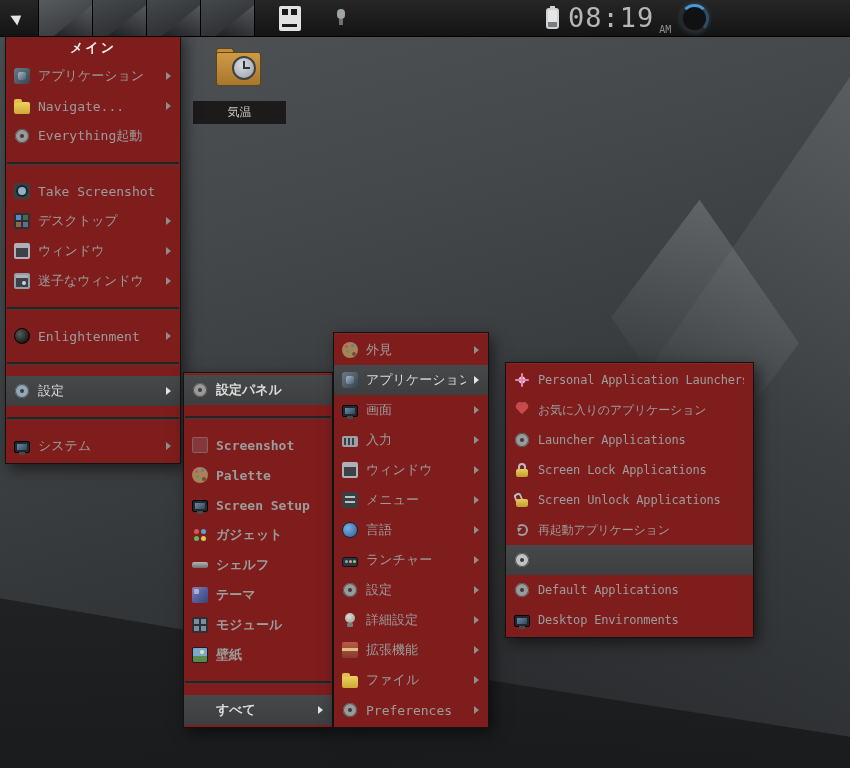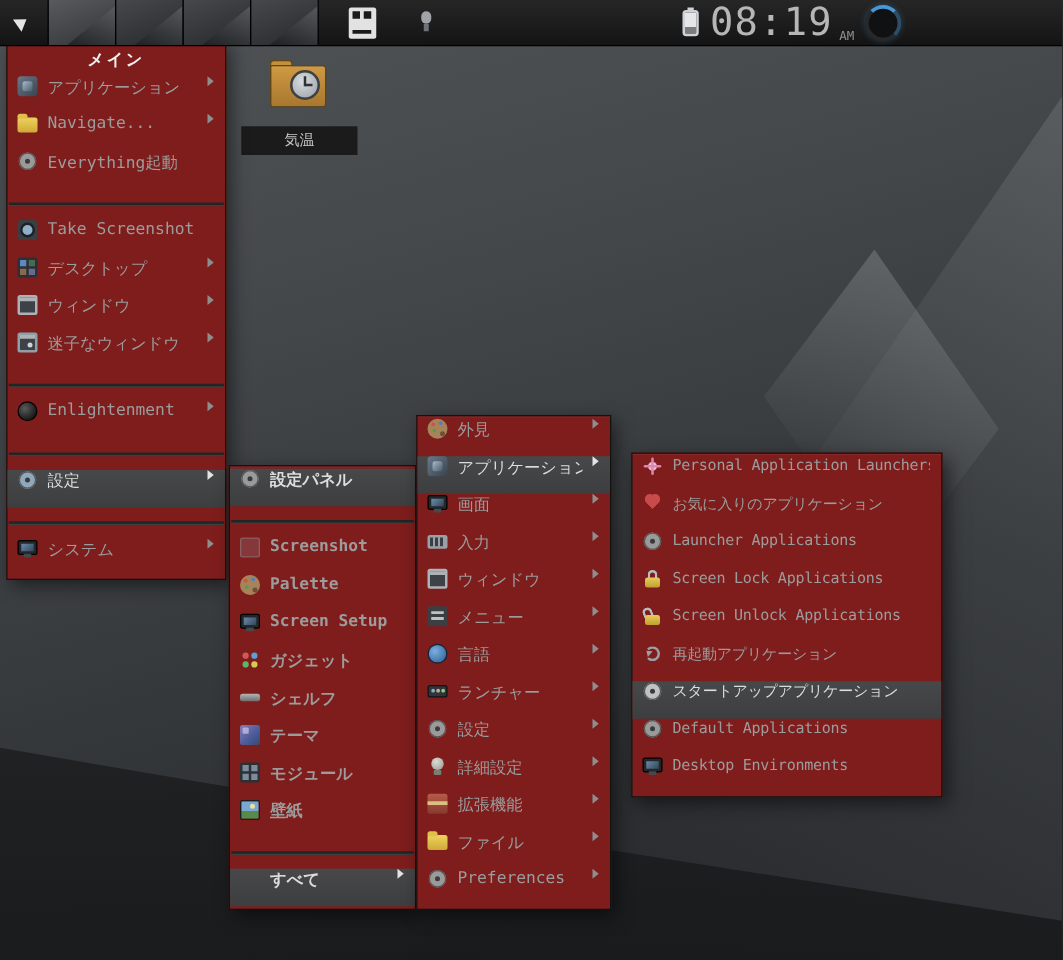--- a/index.html
+++ b/index.html
@@ -35,21 +35,21 @@
   .tray-kb::before{content:"";position:absolute;left:3px;top:3px;width:6px;height:6px;background:#1a1a1a;
     box-shadow:9px 0 0 #1a1a1a;}
   .tray-kb::after{content:"";position:absolute;left:3px;bottom:4px;width:15px;height:3px;background:#1a1a1a;}
   .tray-mic{width:12px;height:18px;position:relative;margin-left:34px;}
   .tray-mic::before{content:"";position:absolute;left:2px;top:0;width:8px;height:10px;border-radius:4px;background:#a0a4a8;}
   .tray-mic::after{content:"";position:absolute;left:4px;top:10px;width:4px;height:6px;background:#6e7276;}
   .clock-cluster{position:absolute;left:546px;top:0;height:36px;display:flex;align-items:center;gap:9px;}
   .battery{width:13px;height:21px;border:2px solid #cfd3d7;border-radius:3px;position:relative;box-sizing:border-box;
     background:linear-gradient(#e6e6e6 0 68%,#7c7c7c 68%);}
   .battery::before{content:"";position:absolute;left:2px;top:-4px;width:5px;height:2px;background:#cfd3d7;}
-  .clock-time{font-size:31px;color:#b6b6b6;letter-spacing:1px;line-height:36px;}
+  .clock-time{font-size:27px;color:#b6b6b6;letter-spacing:1px;line-height:36px;}
   .clock-ampm{font-size:10px;color:#8f8f8f;align-self:flex-start;margin:24px 0 0 -4px;}
   .spinner{width:29px;height:29px;border-radius:50%;background:#101112;box-sizing:border-box;
     border:3px solid #26282a;border-top-color:#4898d8;border-right-color:#2e4e68;
     box-shadow:0 0 5px rgba(80,160,220,.3);}
 
   
   .desk-folder{position:absolute;left:216px;top:48px;width:45px;height:38px;z-index:2;cursor:default;}
   .folder-tab{position:absolute;left:0;top:0;width:18px;height:7px;background:#c28f3c;
     border:1px solid #5e451a;border-bottom:none;border-radius:3px 3px 0 0;box-sizing:border-box;}
   .folder-body{position:absolute;left:0;right:0;top:4px;bottom:0;background:linear-gradient(#d09a44,#a8772e);
@@ -64,21 +64,21 @@
 
   
   .menu{position:absolute;background:#7f1d1d;border:1px solid #121212;padding:2px 0;box-sizing:border-box;
     box-shadow:inset 0 1px 0 rgba(255,255,255,.05),4px 5px 14px rgba(0,0,0,.55);}
   #menu-main{left:5px;top:32px;width:176px;z-index:11;}
   #menu-settings{left:183px;top:372px;width:150px;z-index:12;font-weight:bold;}
   #menu-all{left:333px;top:332px;width:156px;z-index:13;}
   #menu-apps{left:505px;top:362px;width:249px;z-index:14;}
   .menu-title{height:26px;display:flex;align-items:center;justify-content:center;color:#f2f2f2;
     font-weight:bold;font-size:13px;letter-spacing:2px;}
-  .mi{height:30px;display:flex;align-items:flex-start;padding:0 9px 0 8px;gap:8px;color:#9c9c9c;font-size:13px;}
+  .mi{height:30px;display:flex;align-items:center;padding:0 9px 0 8px;gap:8px;color:#9c9c9c;font-size:13px;}
   #menu-apps .mi{font-size:12px;letter-spacing:-.2px;}
   .mi .lbl{flex:1;white-space:nowrap;overflow:hidden;}
   .mi.sel{background:linear-gradient(#464849,#3c3e3f);color:#dcdcdc;}
   .arr{width:0;height:0;border-left:5px solid #8e8e8e;border-top:4px solid transparent;border-bottom:4px solid transparent;flex:0 0 auto;}
   .mi.sel .arr{border-left-color:#e4e4e4;}
   .msep{height:25px;position:relative;}
   .msep::after{content:"";position:absolute;left:1px;right:1px;top:11px;height:2px;background:#242424;box-shadow:0 1px 0 #3e3e3e;}
 
   
   .ic{width:16px;height:16px;flex:0 0 16px;position:relative;}
@@ -381,21 +381,20 @@
     <div class="mi">
       <span class="ic ic-lock open"></span>
       <span class="lbl">Screen Unlock Applications</span>
     </div>
     <div class="mi">
       <span class="ic ic-restart"></span>
       <span class="lbl">再起動アプリケーション</span>
     </div>
     <div class="mi sel">
       <span class="ic ic-gear light"></span>
-      <span class="lbl">スタートアップアプリケーション</span>
     </div>
     <div class="mi">
       <span class="ic ic-gear"></span>
       <span class="lbl">Default Applications</span>
     </div>
     <div class="mi">
       <span class="ic ic-monitor"></span>
       <span class="lbl">Desktop Environments</span>
     </div>
   </div>

